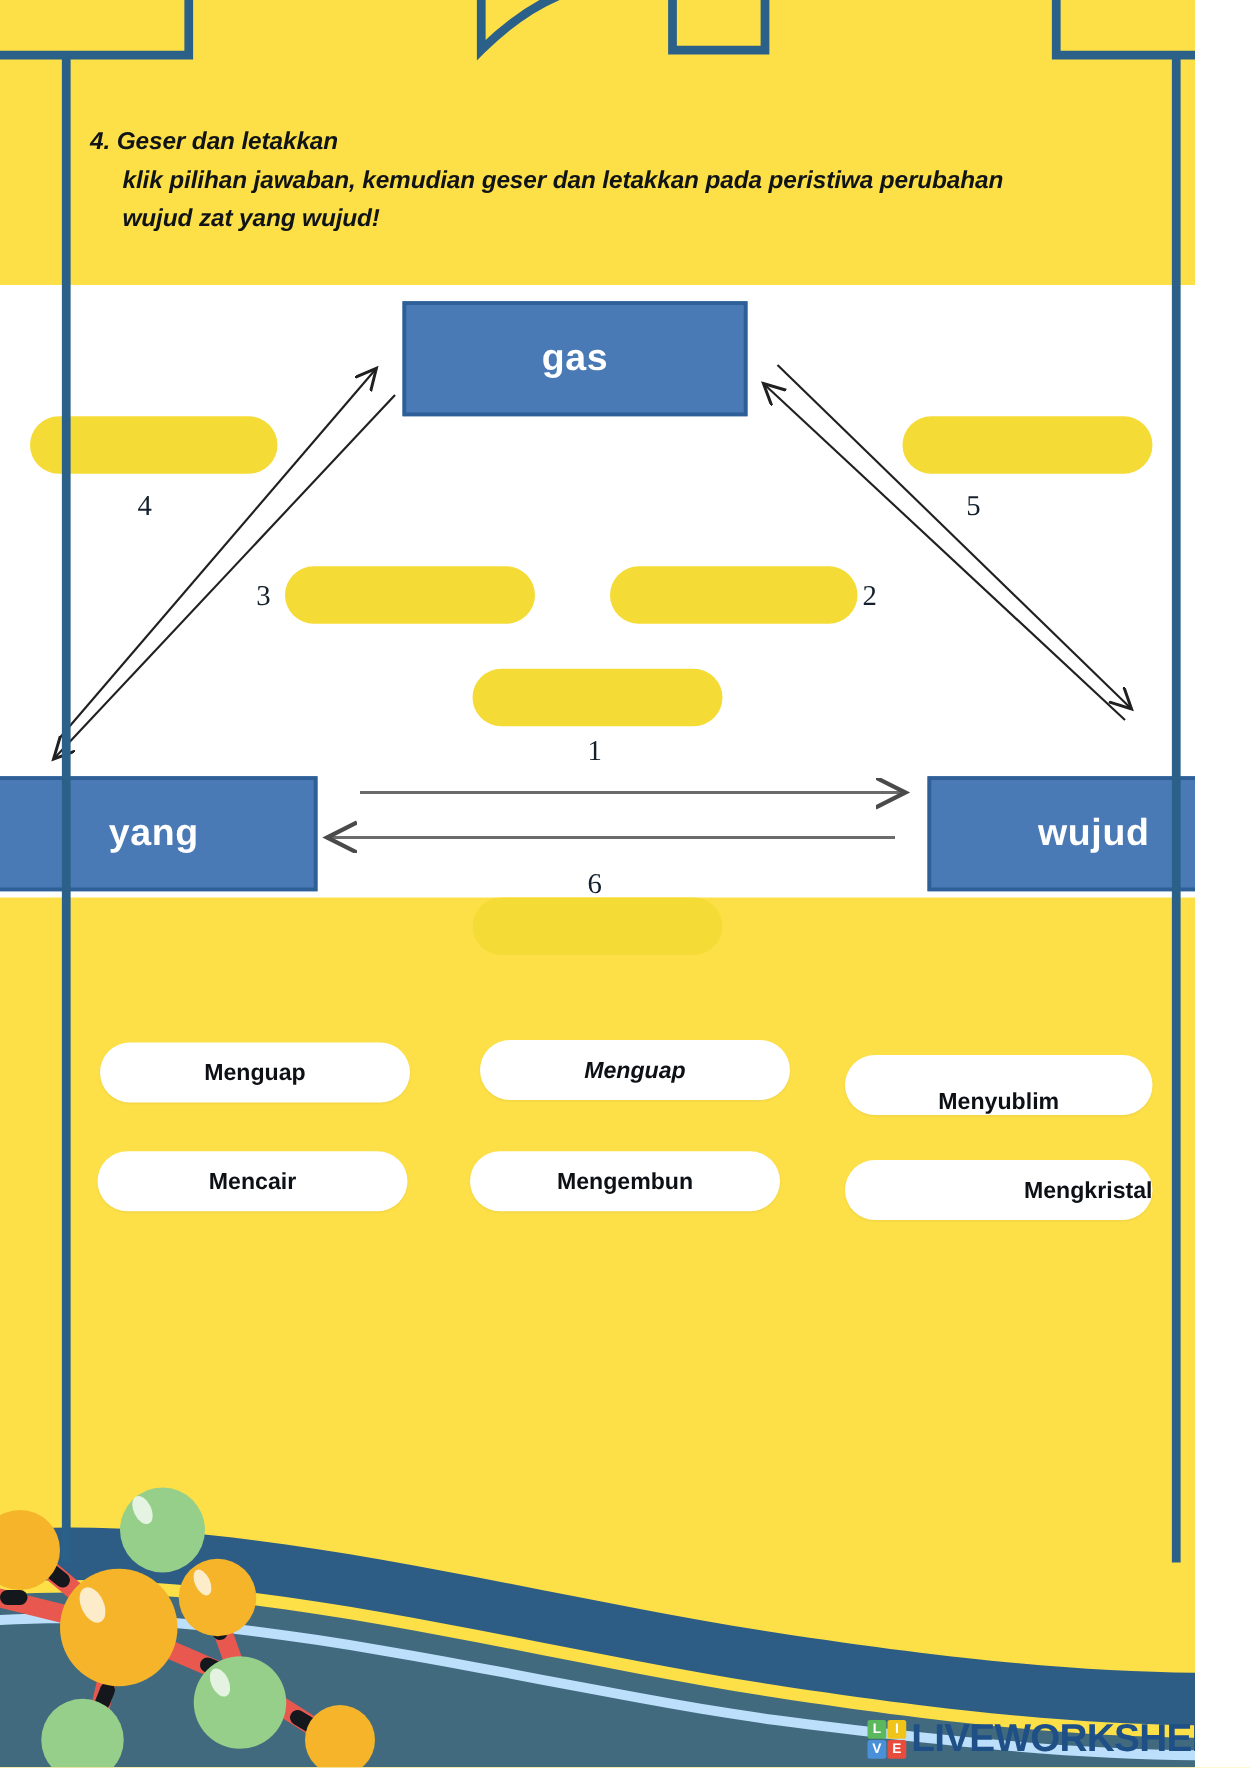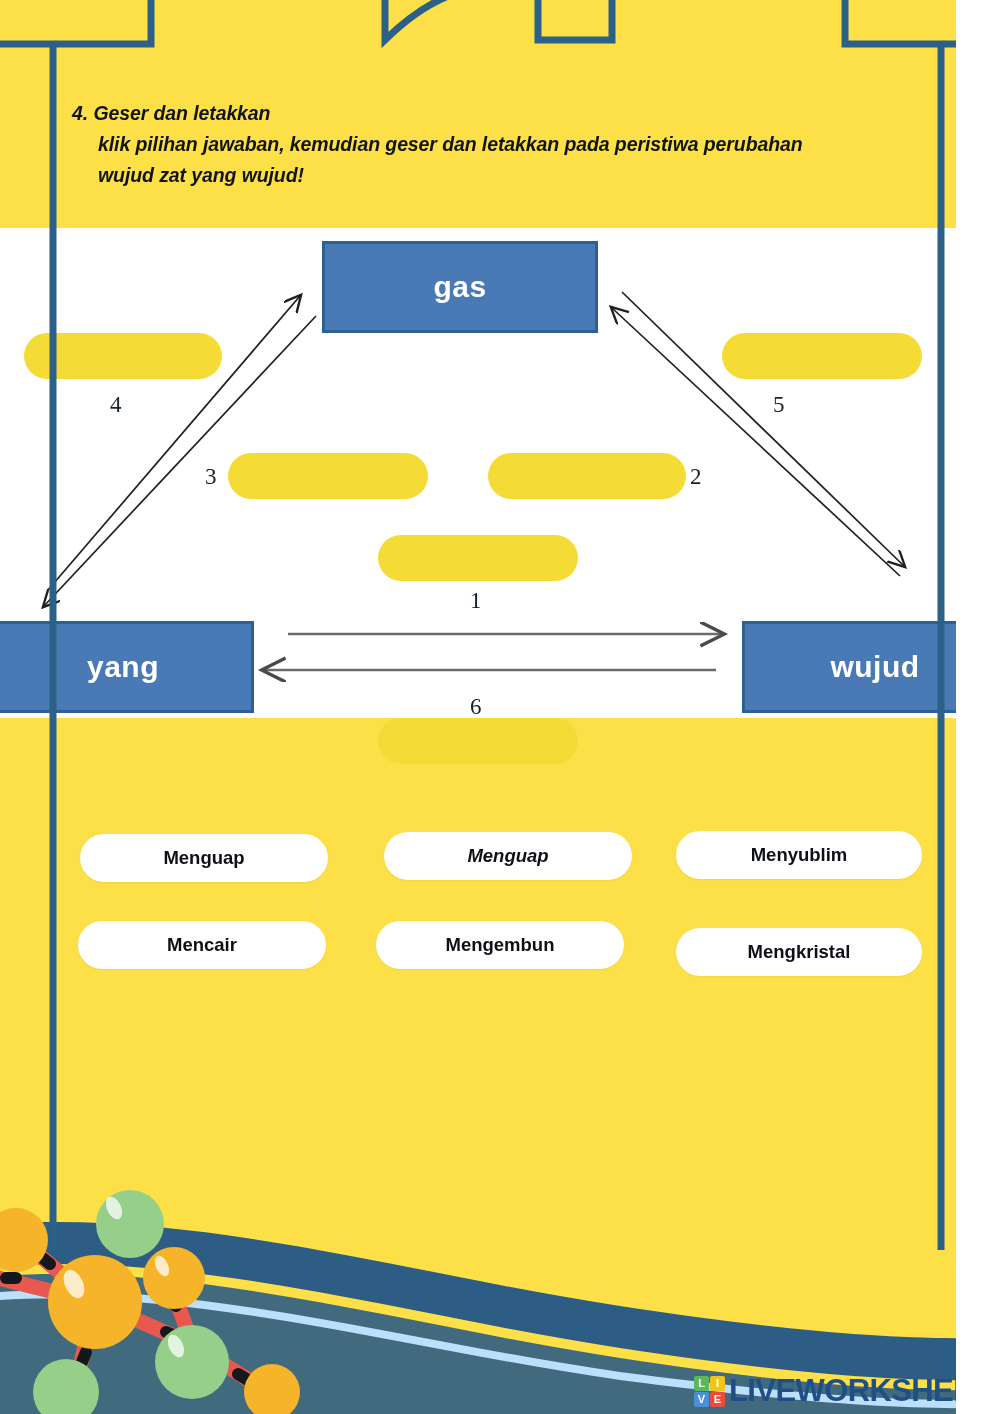--- a/index.html
+++ b/index.html
@@ -123,24 +123,24 @@
     color: #0d1116;
     font-weight: bold;
     font-size: 18.5px;
     display: flex;
     align-items: center;
     justify-content: center;
     box-shadow: 0 1px 2px rgba(0,0,0,0.06);
   }
   .p0 { left: 80px;  top: 116px; width: 248px; height: 48px; }
   .p1 { left: 384px; top: 114px; width: 248px; height: 48px; font-style: italic; }
-  .p2 { left: 676px; top: 113px; width: 246px; height: 48px; }
+  .p2 { left: 676px; top: 126px; width: 246px; height: 48px; align-items: flex-end; }
   .p3 { left: 78px;  top: 203px; width: 248px; height: 48px; }
   .p4 { left: 376px; top: 203px; width: 248px; height: 48px; text-align: center; }
-  .p5 { left: 676px; top: 210px; width: 246px; height: 48px; }
+  .p5 { left: 676px; top: 210px; width: 246px; height: 48px; justify-content: flex-end; }
 
   
   .bottom-art {
     position: absolute;
     left: 0;
     top: 1180px;
     width: 1000px;
     height: 234px;
     z-index: 1;
   }

